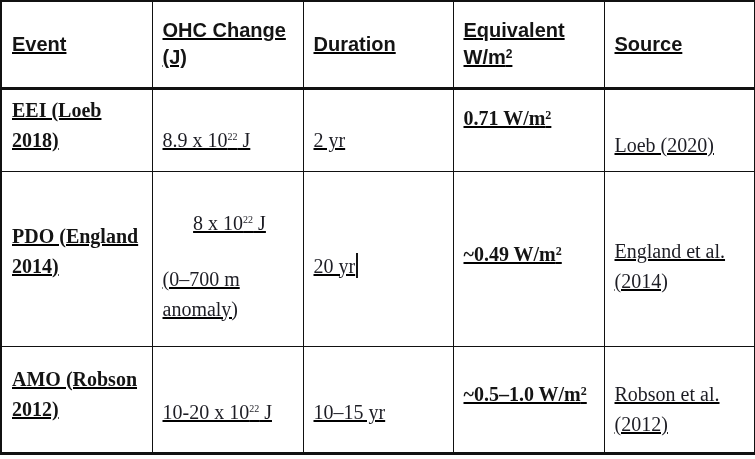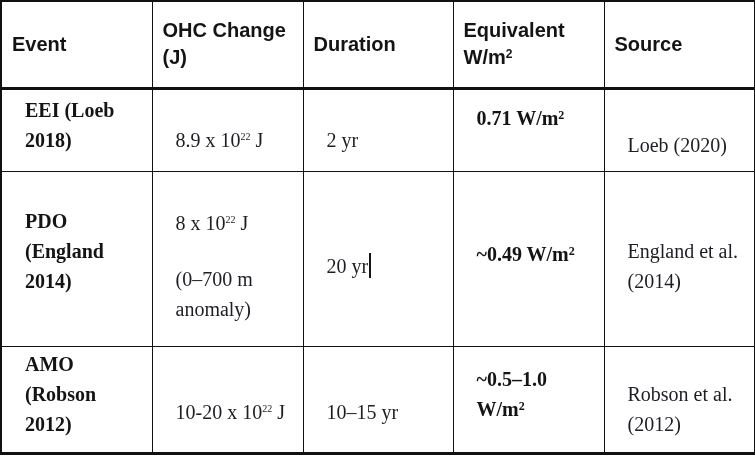--- a/index.html
+++ b/index.html
@@ -7,47 +7,48 @@
     width:755px;height:459px;background:#ffffff;
     font-family:"Liberation Sans",sans-serif;
     overflow:hidden;
   }
   table.ohc-table{
     border-collapse:collapse;table-layout:fixed;
     width:754px;margin:0;
     border:2px solid #111111;
     border-bottom:3px solid #111111;
     background:#ffffff;
+    text-decoration:underline;
   }
   th,td{
     border:1px solid #111111;
     vertical-align:middle;
     padding:4px 6px 4px 10px;
     background:#ffffff;
     text-align:left;
     overflow:hidden;
   }
   thead th{
     border-bottom:3px solid #111111;
     font-family:"Liberation Sans",sans-serif;
     font-weight:700;font-size:20px;line-height:27px;
     color:#141414;
   }
   tbody tr:last-child td{border-bottom:3px solid #111111;}
   .serif{
     font-family:"Liberation Serif","DejaVu Serif",serif;
-    font-size:20px;line-height:30px;color:#1d1d24;margin-left:13px;
+    font-size:20px;line-height:30px;color:#1d1d24;
   }
   .b{font-weight:700;color:#141414;}
   sup{
     font-size:10px;line-height:0;
     vertical-align:baseline;position:relative;top:-7px;
   }
   sup.sup-sm{font-size:12px;top:-6px;}
-  p.p1{margin:0;}
+  p.p1{margin:0;text-align:center;}
   p.note{margin:26px 0 0 0;}
   .caret{
     display:inline-block;width:2px;height:25px;
     background:#141414;vertical-align:-5px;margin-left:1px;
   }
   
   .up-s{transform:translateY(-5px);}
   .up-m{transform:translateY(-8px);}
   .up-l{transform:translateY(-12px);}
   .dn-s{transform:translateY(7px);}

